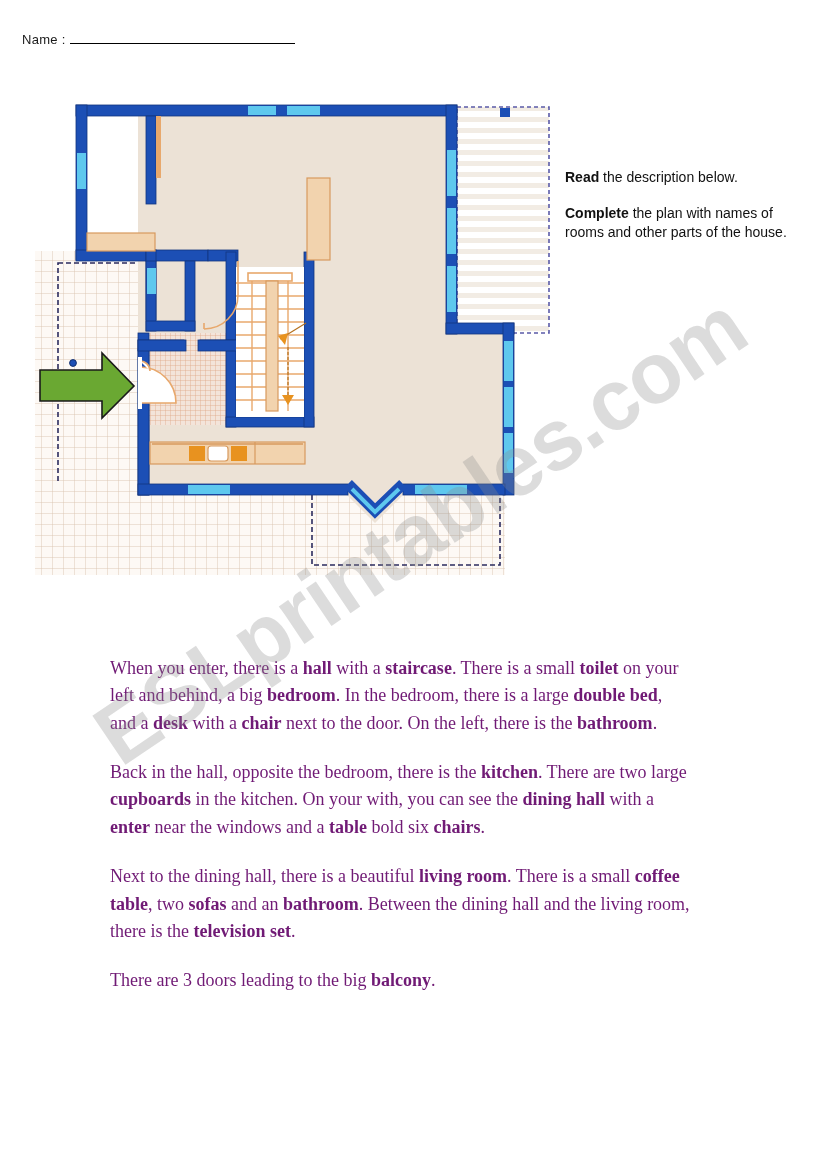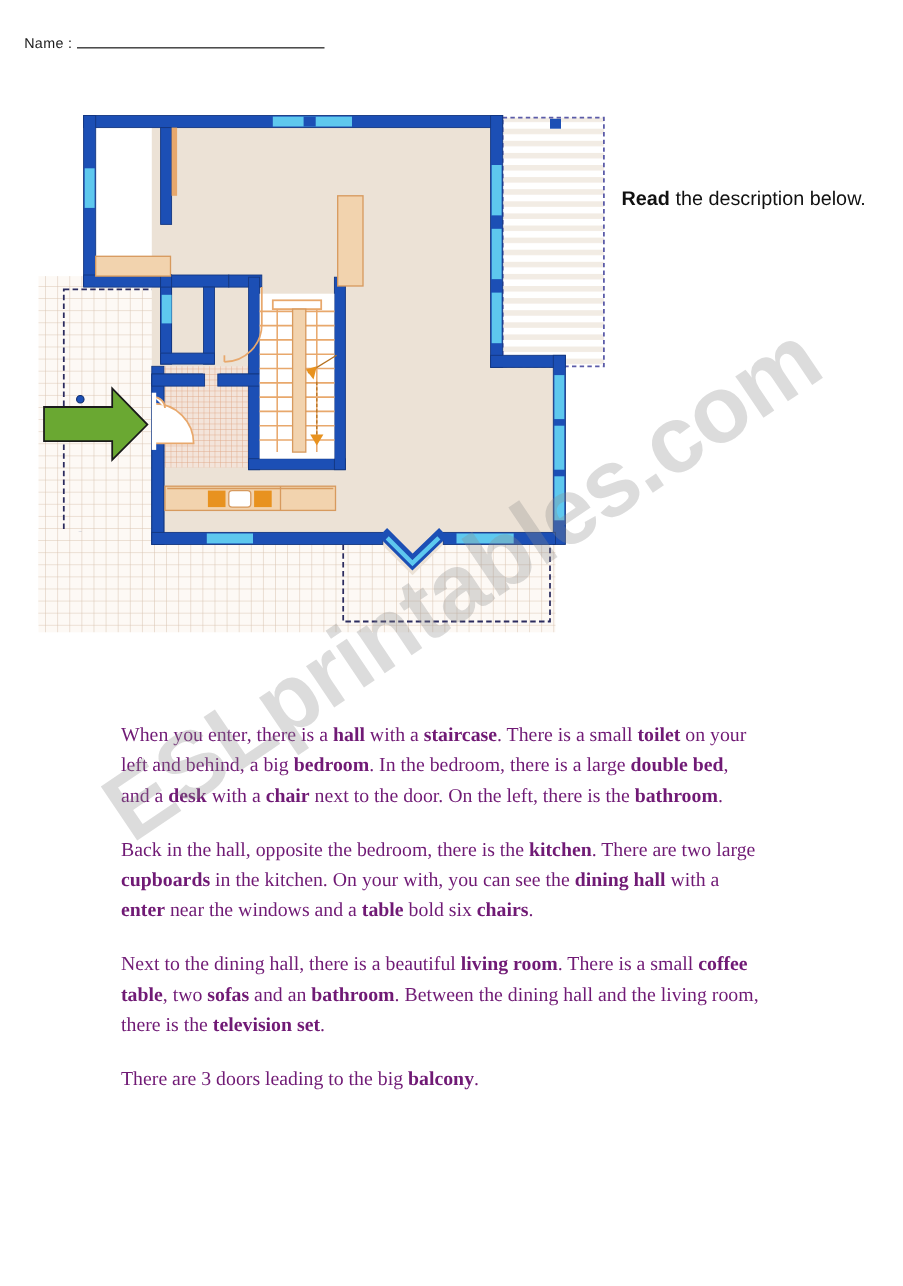--- a/index.html
+++ b/index.html
@@ -23,21 +23,21 @@
   .name-label{letter-spacing:.3px;}
   .name-blank{
     display:inline-block;width:225px;height:1px;
     border-bottom:1.4px solid #000;margin-bottom:3px;
   }
 
   
   .instructions{
     position:absolute;left:565px;top:168px;width:238px;
     font-family:"Liberation Sans", sans-serif;
-    font-size:18px;line-height:1.35;color:#111;
+    font-size:14px;line-height:1.35;color:#111;
   }
   .instructions p{margin:0 0 17px 0;}
   .instructions b{font-weight:bold;}
 
   
   .description{
     position:absolute;left:110px;top:655px;width:580px;
     font-family:"Liberation Serif", serif;
     font-size:18px;line-height:1.52;color:#701a75;
   }
@@ -247,20 +247,23 @@
       <g>
         <path d="M10 275 L72 275 L72 258 L104 291 L72 323 L72 306 L10 306 Z" fill="#6aa832" stroke="#1a1a1a" stroke-width="1.6" stroke-linejoin="miter"></path>
       </g>
     </svg>
   </div>
 
   <div class="instructions">
     <p>
       <b>Read</b><span> the description below.</span>
     </p>
+    <p>
+      <b>Complete</b><span> the plan with names of rooms and other parts of the house.</span>
+    </p>
   </div>
 
   <div class="description">
     <p><span>When you enter, there is a </span><b>hall</b><span> with a </span><b>staircase</b><span>. There is a small </span><b>toilet</b><span> on your left and behind, a big </span><b>bedroom</b><span>. In the bedroom, there is a large </span><b>double bed</b><span>, and a </span><b>desk</b><span> with a </span><b>chair</b><span> next to the door. On the left, there is the </span><b>bathroom</b><span>.</span></p>
     <p><span>Back in the hall, opposite the bedroom, there is the </span><b>kitchen</b><span>. There are two large </span><b>cupboards</b><span>  in the kitchen. On your with, you can see the </span><b>dining hall</b><span> with a </span><b>enter</b><span> near the windows and a </span><b>table</b><span> bold six </span><b>chairs</b><span>.</span></p>
     <p><span>Next to the dining hall, there is a beautiful </span><b>living room</b><span>. There is a small </span><b>coffee table</b><span>, two </span><b>sofas</b><span> and an </span><b>bathroom</b><span>. Between the dining hall and the living room, there is the </span><b>television set</b><span>.</span></p>
     <p><span>There are 3 doors leading to the big </span><b>balcony</b><span>.</span></p>
   </div>
 
   <div class="watermark">

